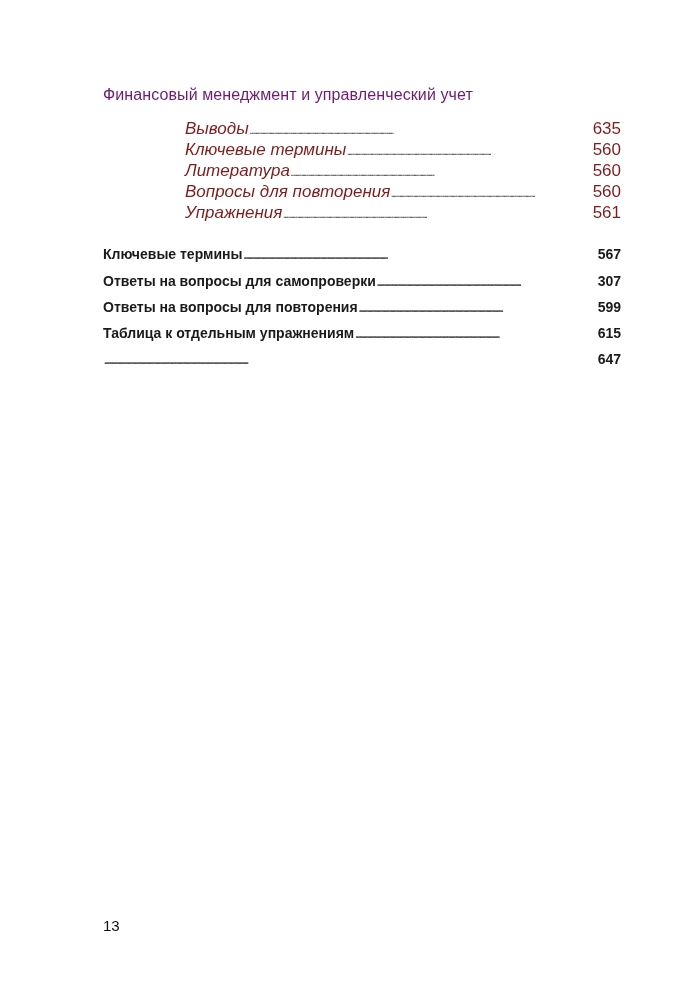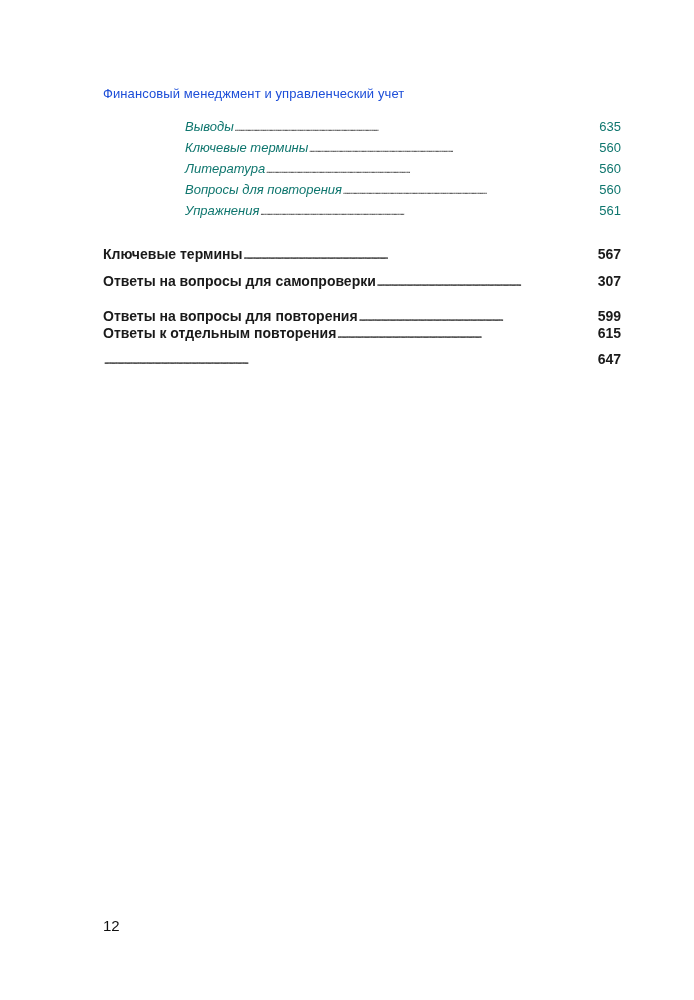--- a/index.html
+++ b/index.html
@@ -3,38 +3,38 @@
 <meta charset="utf-8">
 <style>
   html, body { margin: 0; padding: 0; }
   body {
     width: 694px; height: 1000px; background: #ffffff; position: relative;
     font-family: "Liberation Sans", "DejaVu Sans", sans-serif; color: #1a1a1a;
     overflow: hidden;
   }
   .running-head {
     position: absolute; left: 103px; top: 86px;
-    font-size: 13px; color: #1d4ed8; letter-spacing: 0.1px;
+    font-size: 16px; color: #701a75; letter-spacing: 0.1px;
   }
   .toc-row {
     position: absolute; display: flex; align-items: baseline;
     white-space: nowrap;
   }
   .toc-row .label { flex: 0 0 auto; }
   .toc-row .leader {
     flex: 1 1 auto; overflow: hidden; margin: 0 1px;
     color: #555;
   }
   .toc-row .leader::before {
     content: ". . . . . . . . . . . . . . . . . . . . . . . . . . . . . . . . . . . . . . . . . . . . . . . . . . . . . . . . . . . . . . . . . . . . . . . . . . . . . . . . . . . . . . . . . . . . . . . . . . . . . . . . . . . . . . . . . . . . . . . . . . . .";
     letter-spacing: -2.2px; font-size: 10px;
   }
   .toc-row .page { flex: 0 0 auto; text-align: right; }
   .sub {
-    left: 185px; width: 436px; font-size: 13px; font-style: italic; color: #0f766e;
+    left: 185px; width: 436px; font-size: 17px; font-style: italic; color: #7f1d1d;
   }
   .sub .page { font-style: normal; }
   .main {
     left: 103px; width: 518px; font-size: 14px; font-weight: bold; color: #1a1a1a;
   }
   .main .page { font-weight: bold; }
   .page-number {
     position: absolute; left: 103px; top: 917px; font-size: 15px; color: #111;
   }
 </style>
@@ -75,29 +75,29 @@
   <div class="toc-row main" style="top:246px">
     <span class="label">Ключевые термины</span>
     <span class="leader"></span>
     <span class="page">567</span>
   </div>
   <div class="toc-row main" style="top:273px">
     <span class="label">Ответы на вопросы для самопроверки</span>
     <span class="leader"></span>
     <span class="page">307</span>
   </div>
-  <div class="toc-row main" style="top:308px">
+  <div class="toc-row main" style="top:299px">
     <span class="label">Ответы на вопросы для повторения</span>
     <span class="leader"></span>
     <span class="page">599</span>
   </div>
   <div class="toc-row main" style="top:325px">
-    <span class="label">Ответы к отдельным повторения</span>
+    <span class="label">Таблица к отдельным упражнениям</span>
     <span class="leader"></span>
     <span class="page">615</span>
   </div>
   <div class="toc-row main" style="top:351px">
     <span class="leader"></span>
     <span class="page">647</span>
   </div>
 </div>
 
-<div class="page-number">12</div>
+<div class="page-number">13</div>
 
 </body></html>

